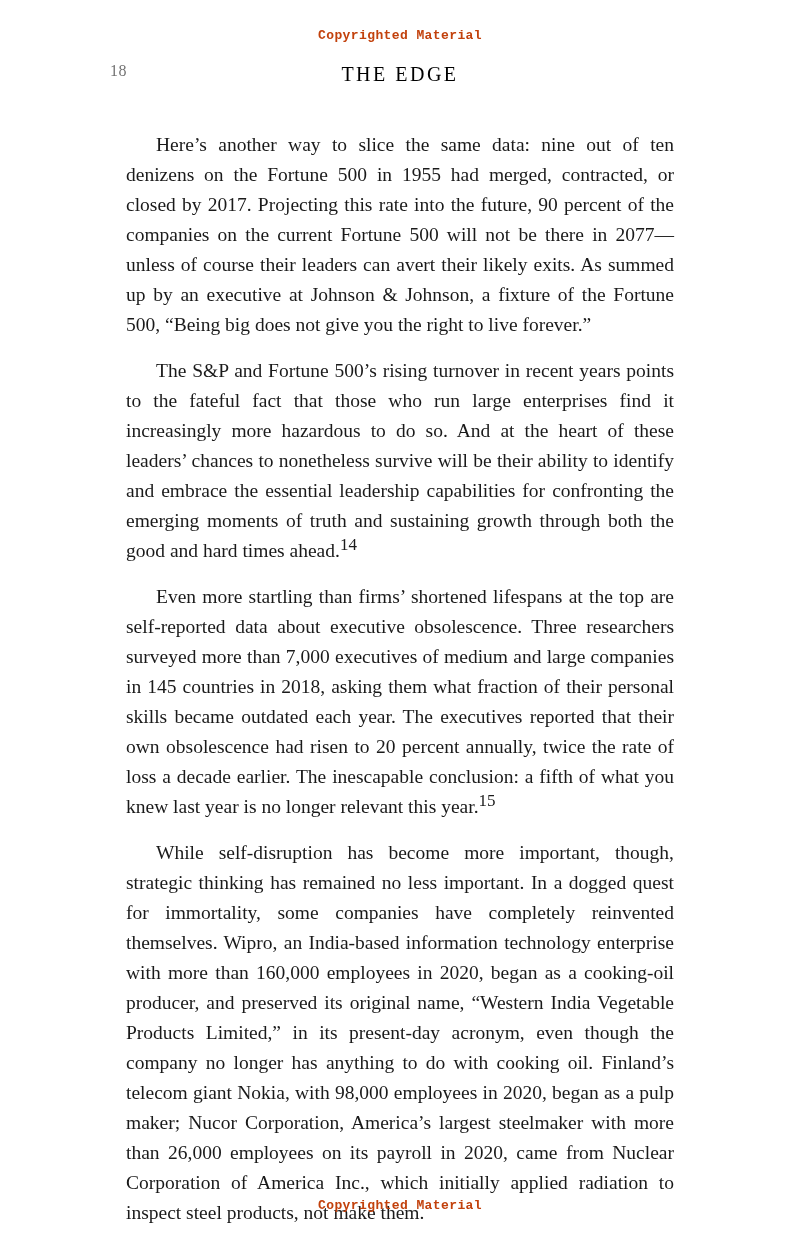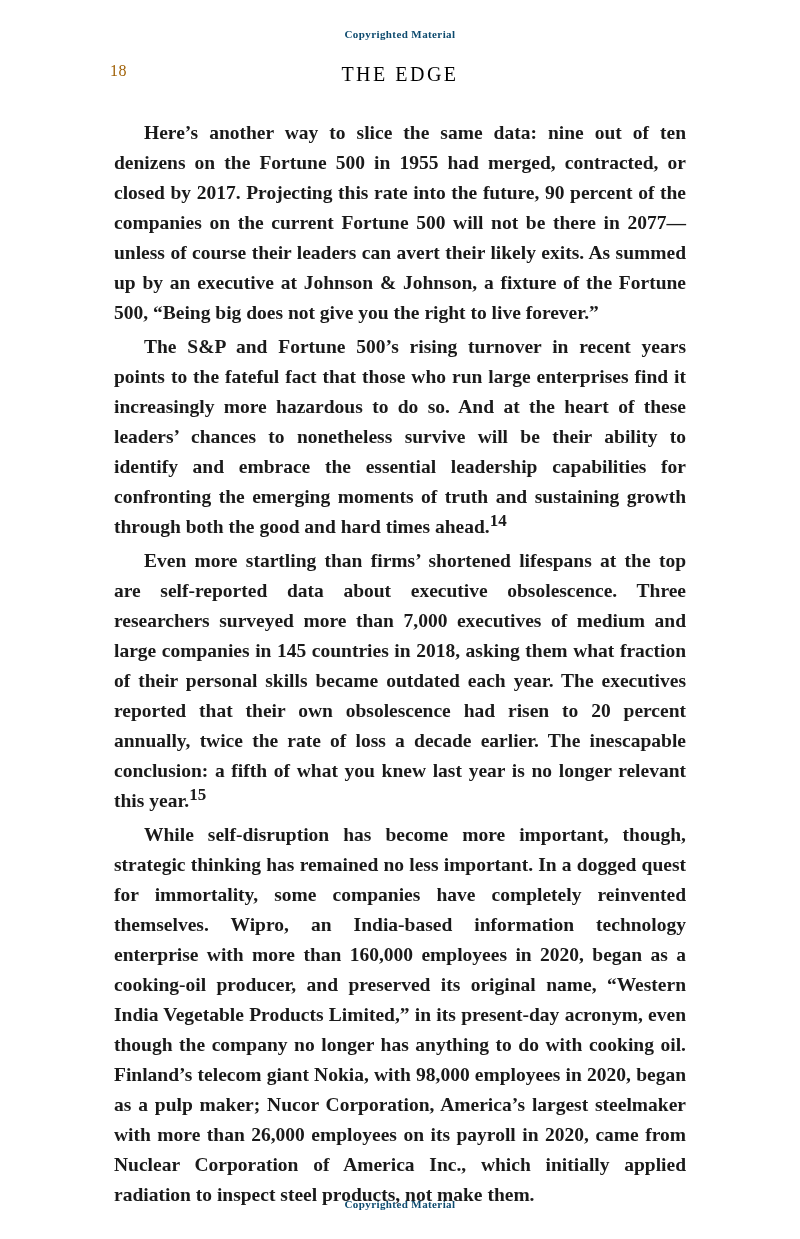--- a/index.html
+++ b/index.html
@@ -14,43 +14,43 @@
     background: #ffffff;
     overflow: hidden;
     font-family: "Liberation Serif", serif;
     color: #1a1a1a;
   }
   .copyright {
     position: absolute;
     left: 0;
     width: 100%;
     text-align: center;
-    font-family: Liberation Serif, serif;
-    font-size: 11px;
+    font-family: Liberation Mono, monospace;
+    font-size: 13px;
     font-weight: 700;
     letter-spacing: 0.4px;
-    color: #0c4a6e;
+    color: #c2410c;
   }
   .copyright.top    { top: 28px; }
   .copyright.bottom { top: 1198px; }
 
   .header-row {
     position: absolute;
     top: 62px;
     left: 110px;
     right: 110px;
     height: 22px;
   }
   .page-num {
     position: absolute;
     left: 0;
     top: 0;
     font-size: 16px;
     letter-spacing: 0.5px;
-    color: #a16207;
+    color: #737373;
   }
   .running-title {
     position: absolute;
     left: 0;
     right: 0;
     top: 1px;
     text-align: center;
     font-size: 20px;
     letter-spacing: 2.5px;
     color: #000000;
@@ -61,24 +61,23 @@
     top: 114px;
     left: 110px;
     width: 580px;
     font-size: 19.5px;
     line-height: 30px;
     text-align: justify;
     hyphens: auto;
     -webkit-hyphens: auto;
   }
   .body-text p {
-    margin: 4px;
+    margin: 16px;
     padding: 0;
     text-indent: 30px;
-    font-weight: bold;
   }
   .body-text sup {
     font-size: 17px;
     line-height: 0;
     vertical-align: super;
   }
 </style>
 </head>
 <body>
 

